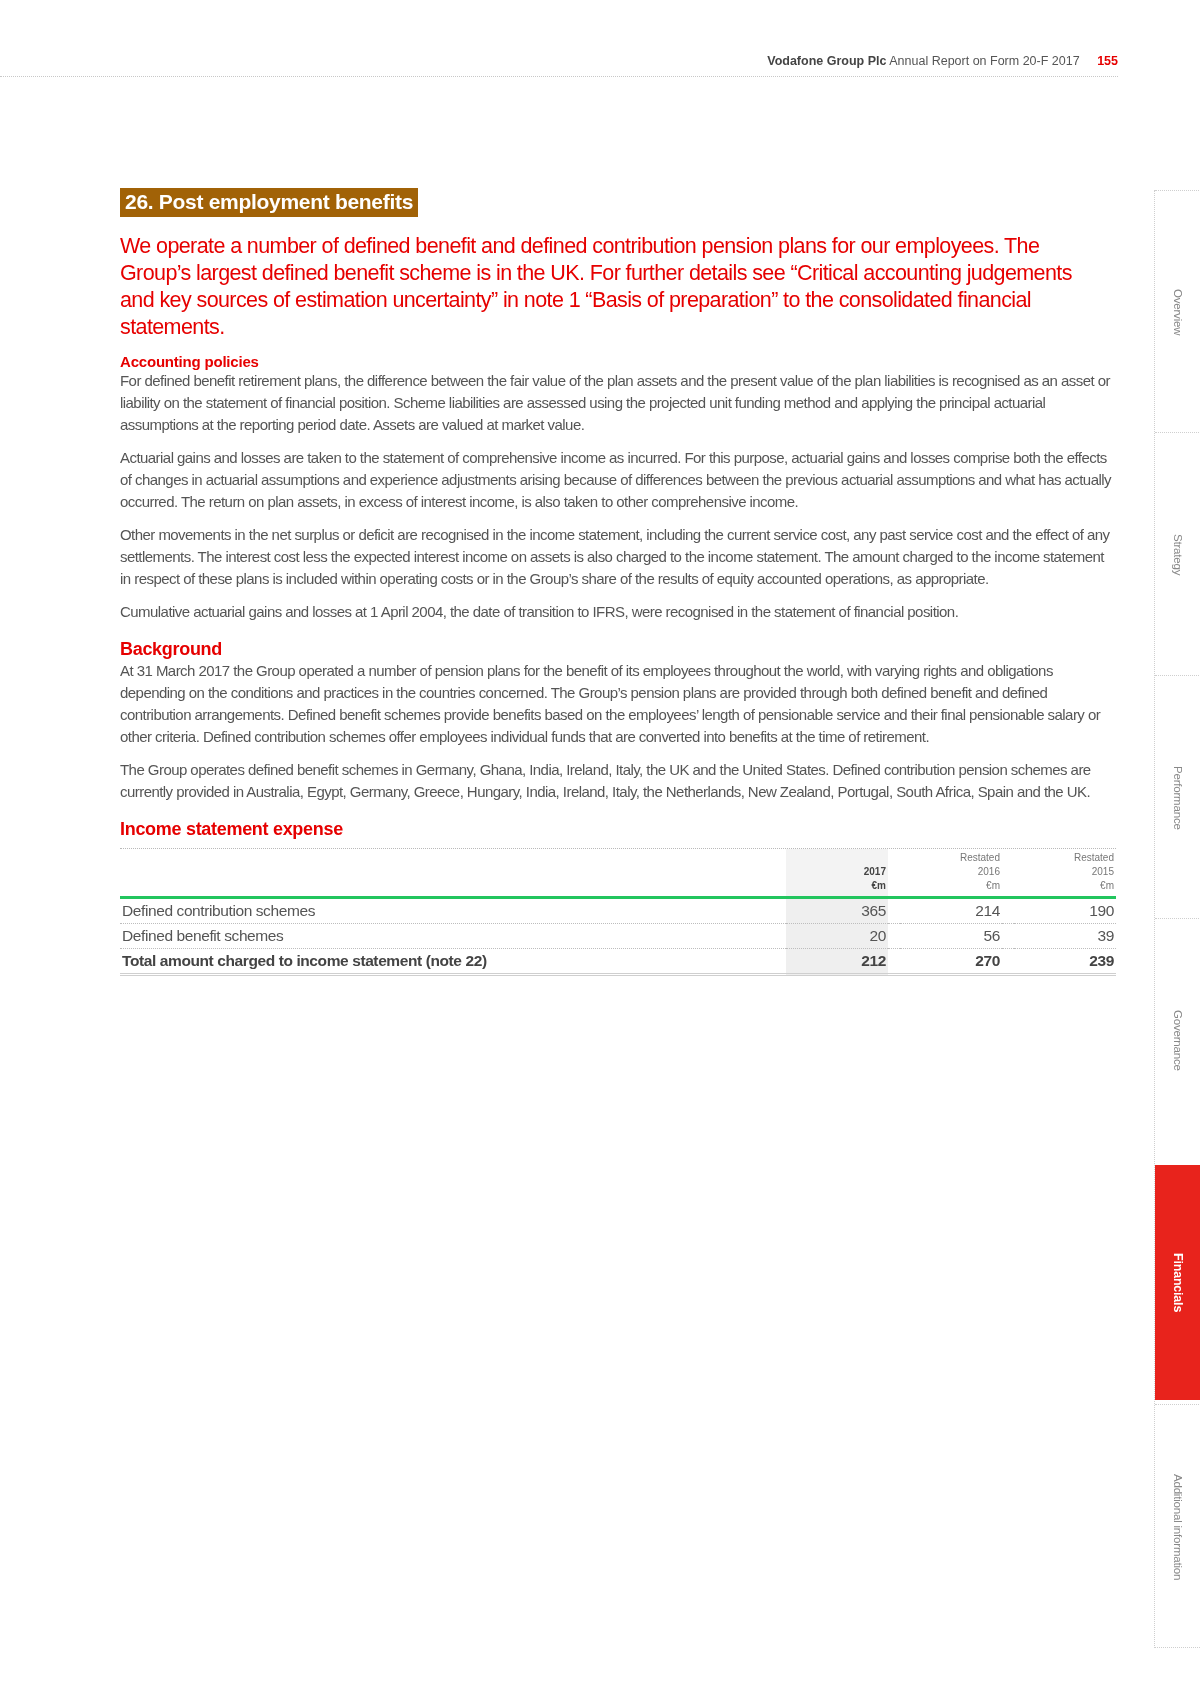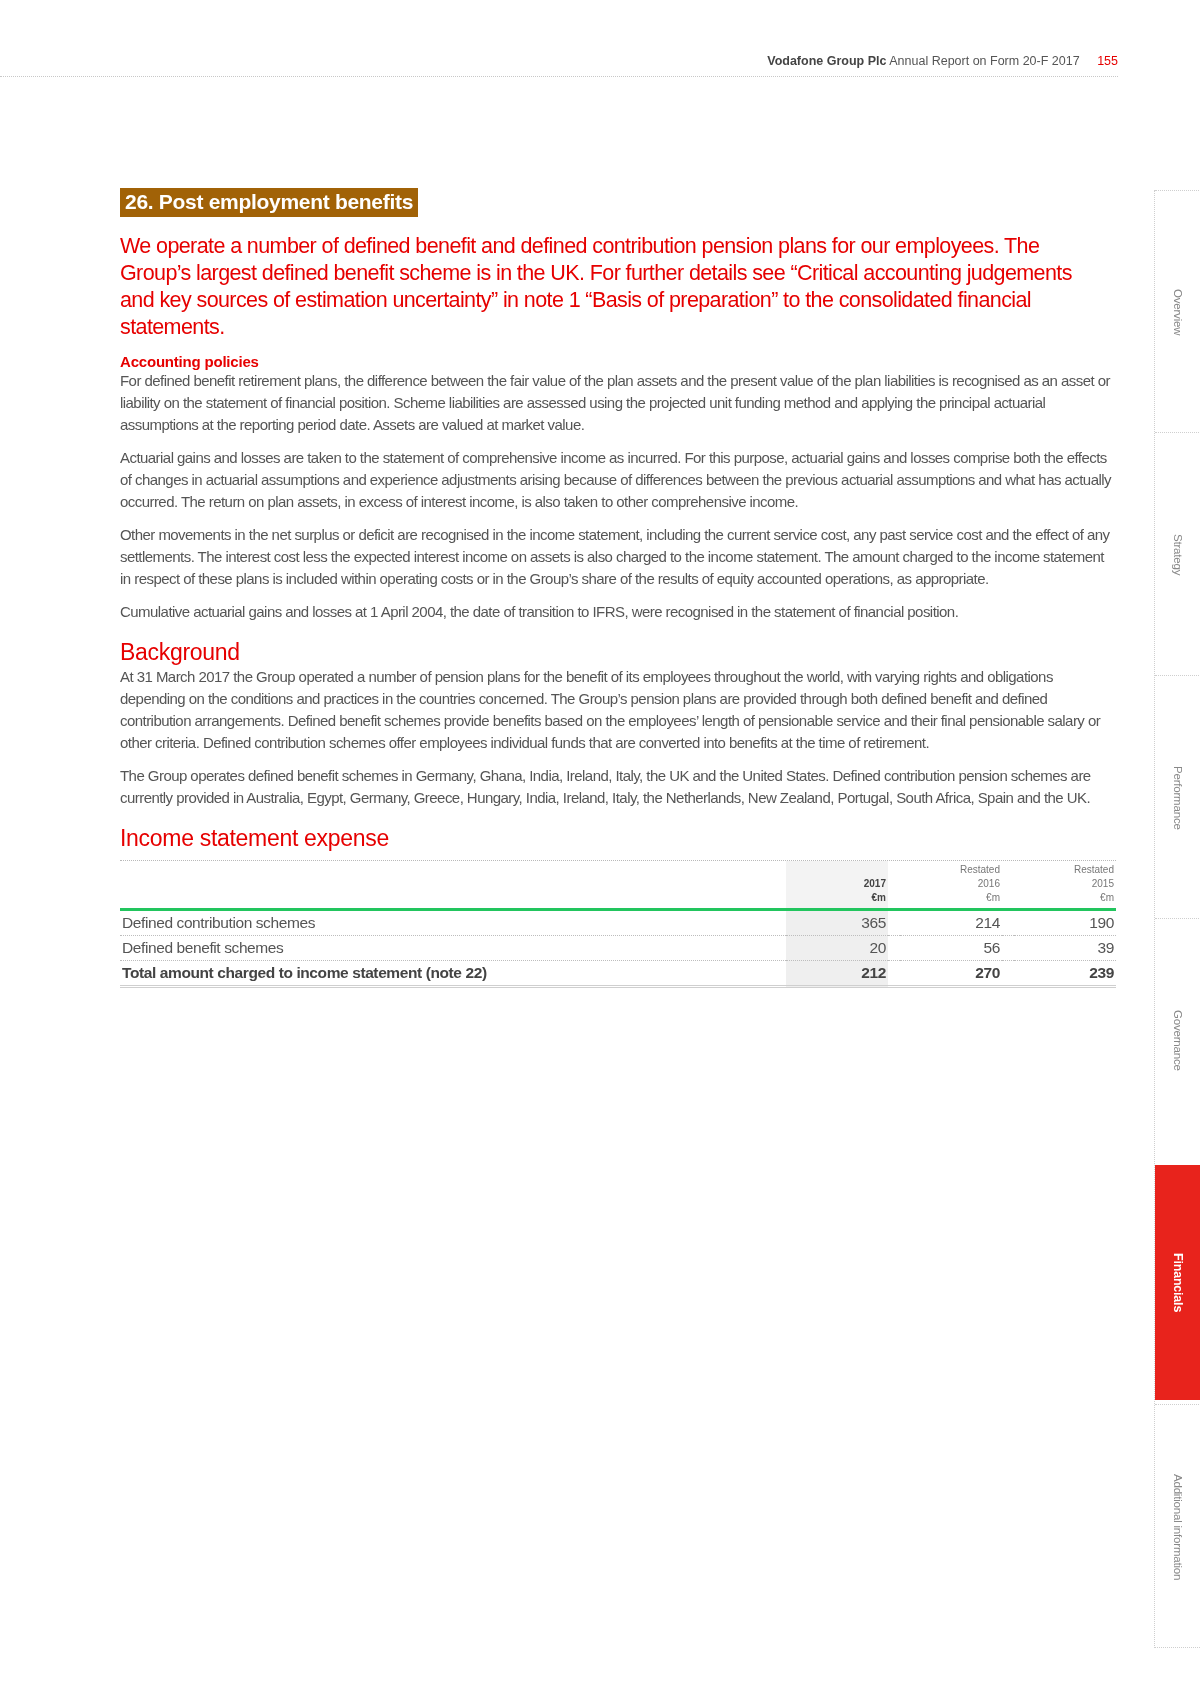--- a/index.html
+++ b/index.html
@@ -2,28 +2,28 @@
 <html><head>
 <meta charset="utf-8">
 <style>
   html, body { margin:0; padding:0; background:#ffffff; }
   body { width:1200px; height:1695px; position:relative; overflow:hidden;
          font-family:"Liberation Sans", sans-serif; color:#555555; }
   .header { position:absolute; left:0; top:0; width:1118px; height:76px;
             border-bottom:1px dotted #c8c8c8; }
   .header-text { position:absolute; right:0; top:54px; font-size:12.5px; color:#555; white-space:nowrap; }
   .header-text .brand { font-weight:bold; color:#444; }
-  .header-text .page { color:#e60000; font-weight:normal; margin-left:14px; }
+  .header-text .page { color:#e60000; font-weight:bold; margin-left:14px; }
 
   .content { position:absolute; left:120px; top:188px; width:996px; }
   .section-title { display:inline-block; background:#a16207; color:#fff; font-weight:bold;
                    font-size:21px; padding:2px 5px 3px 5px; letter-spacing:-0.3px; }
   .intro { color:#e60000; font-size:21.5px; line-height:27px; margin:16px 0 0 0; width:960px; letter-spacing:-0.6px; }
   .subhead-sm { color:#e60000; font-weight:bold; font-size:15px; margin:12px 0 0 0; letter-spacing:-0.2px; }
-  .subhead-lg { color:#e60000; font-weight:normal; font-size:23px; margin:16px 0 0 0; letter-spacing:-0.3px; }
+  .subhead-lg { color:#e60000; font-weight:bold; font-size:18px; margin:16px 0 0 0; letter-spacing:-0.3px; }
   p.body { font-size:15px; line-height:22px; margin:0 0 11px 0; color:#555; letter-spacing:-0.55px; }
   .first { margin-top:2px; }
 
   .table-rule { border-top:1px dotted #b9b9b9; margin-top:8px; }
   table.data { width:996px; border-collapse:collapse; font-size:15.5px; letter-spacing:-0.4px; }
   table.data th { font-weight:normal; font-size:10px; color:#777; text-align:right; vertical-align:bottom;
                   padding:2px 2px 3px 2px; line-height:14px; letter-spacing:0; }
   table.data th.cur { font-weight:bold; color:#444; background:#f3f3f3; }
   table.data td { padding:2px 2px; height:20px; border-top:1px dotted #bdbdbd; }
   table.data td.num { text-align:right; width:98px; }

